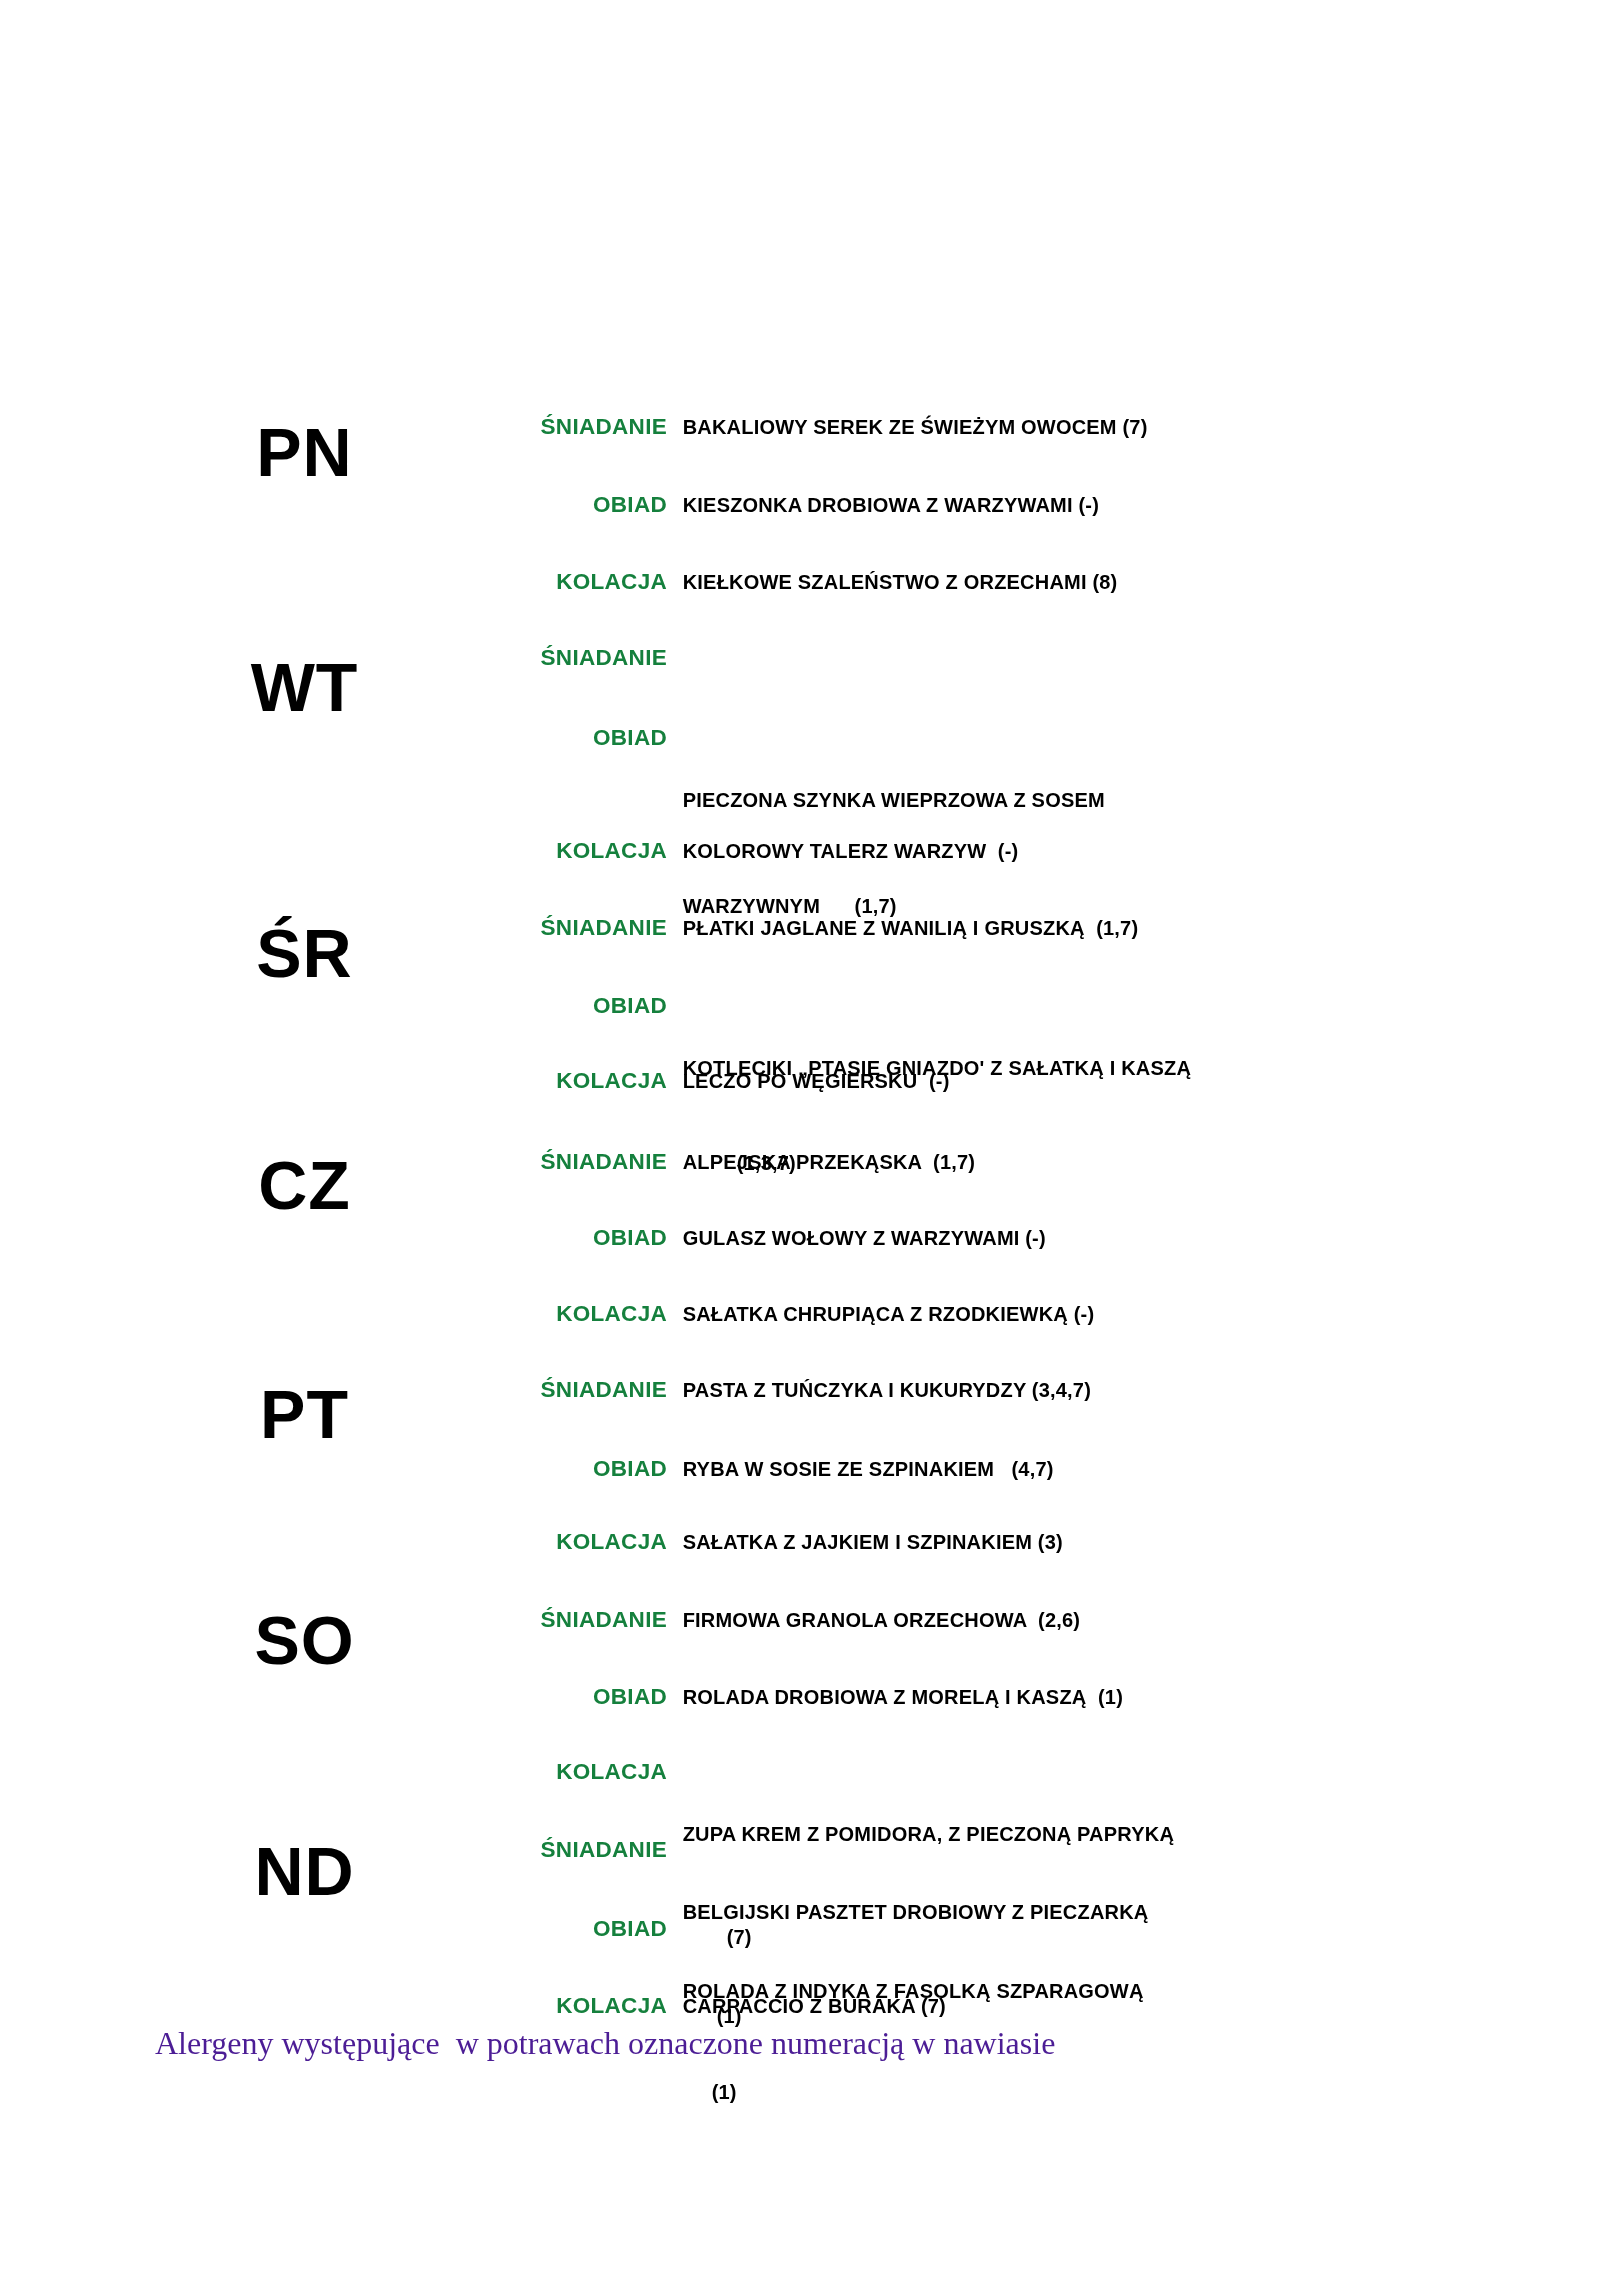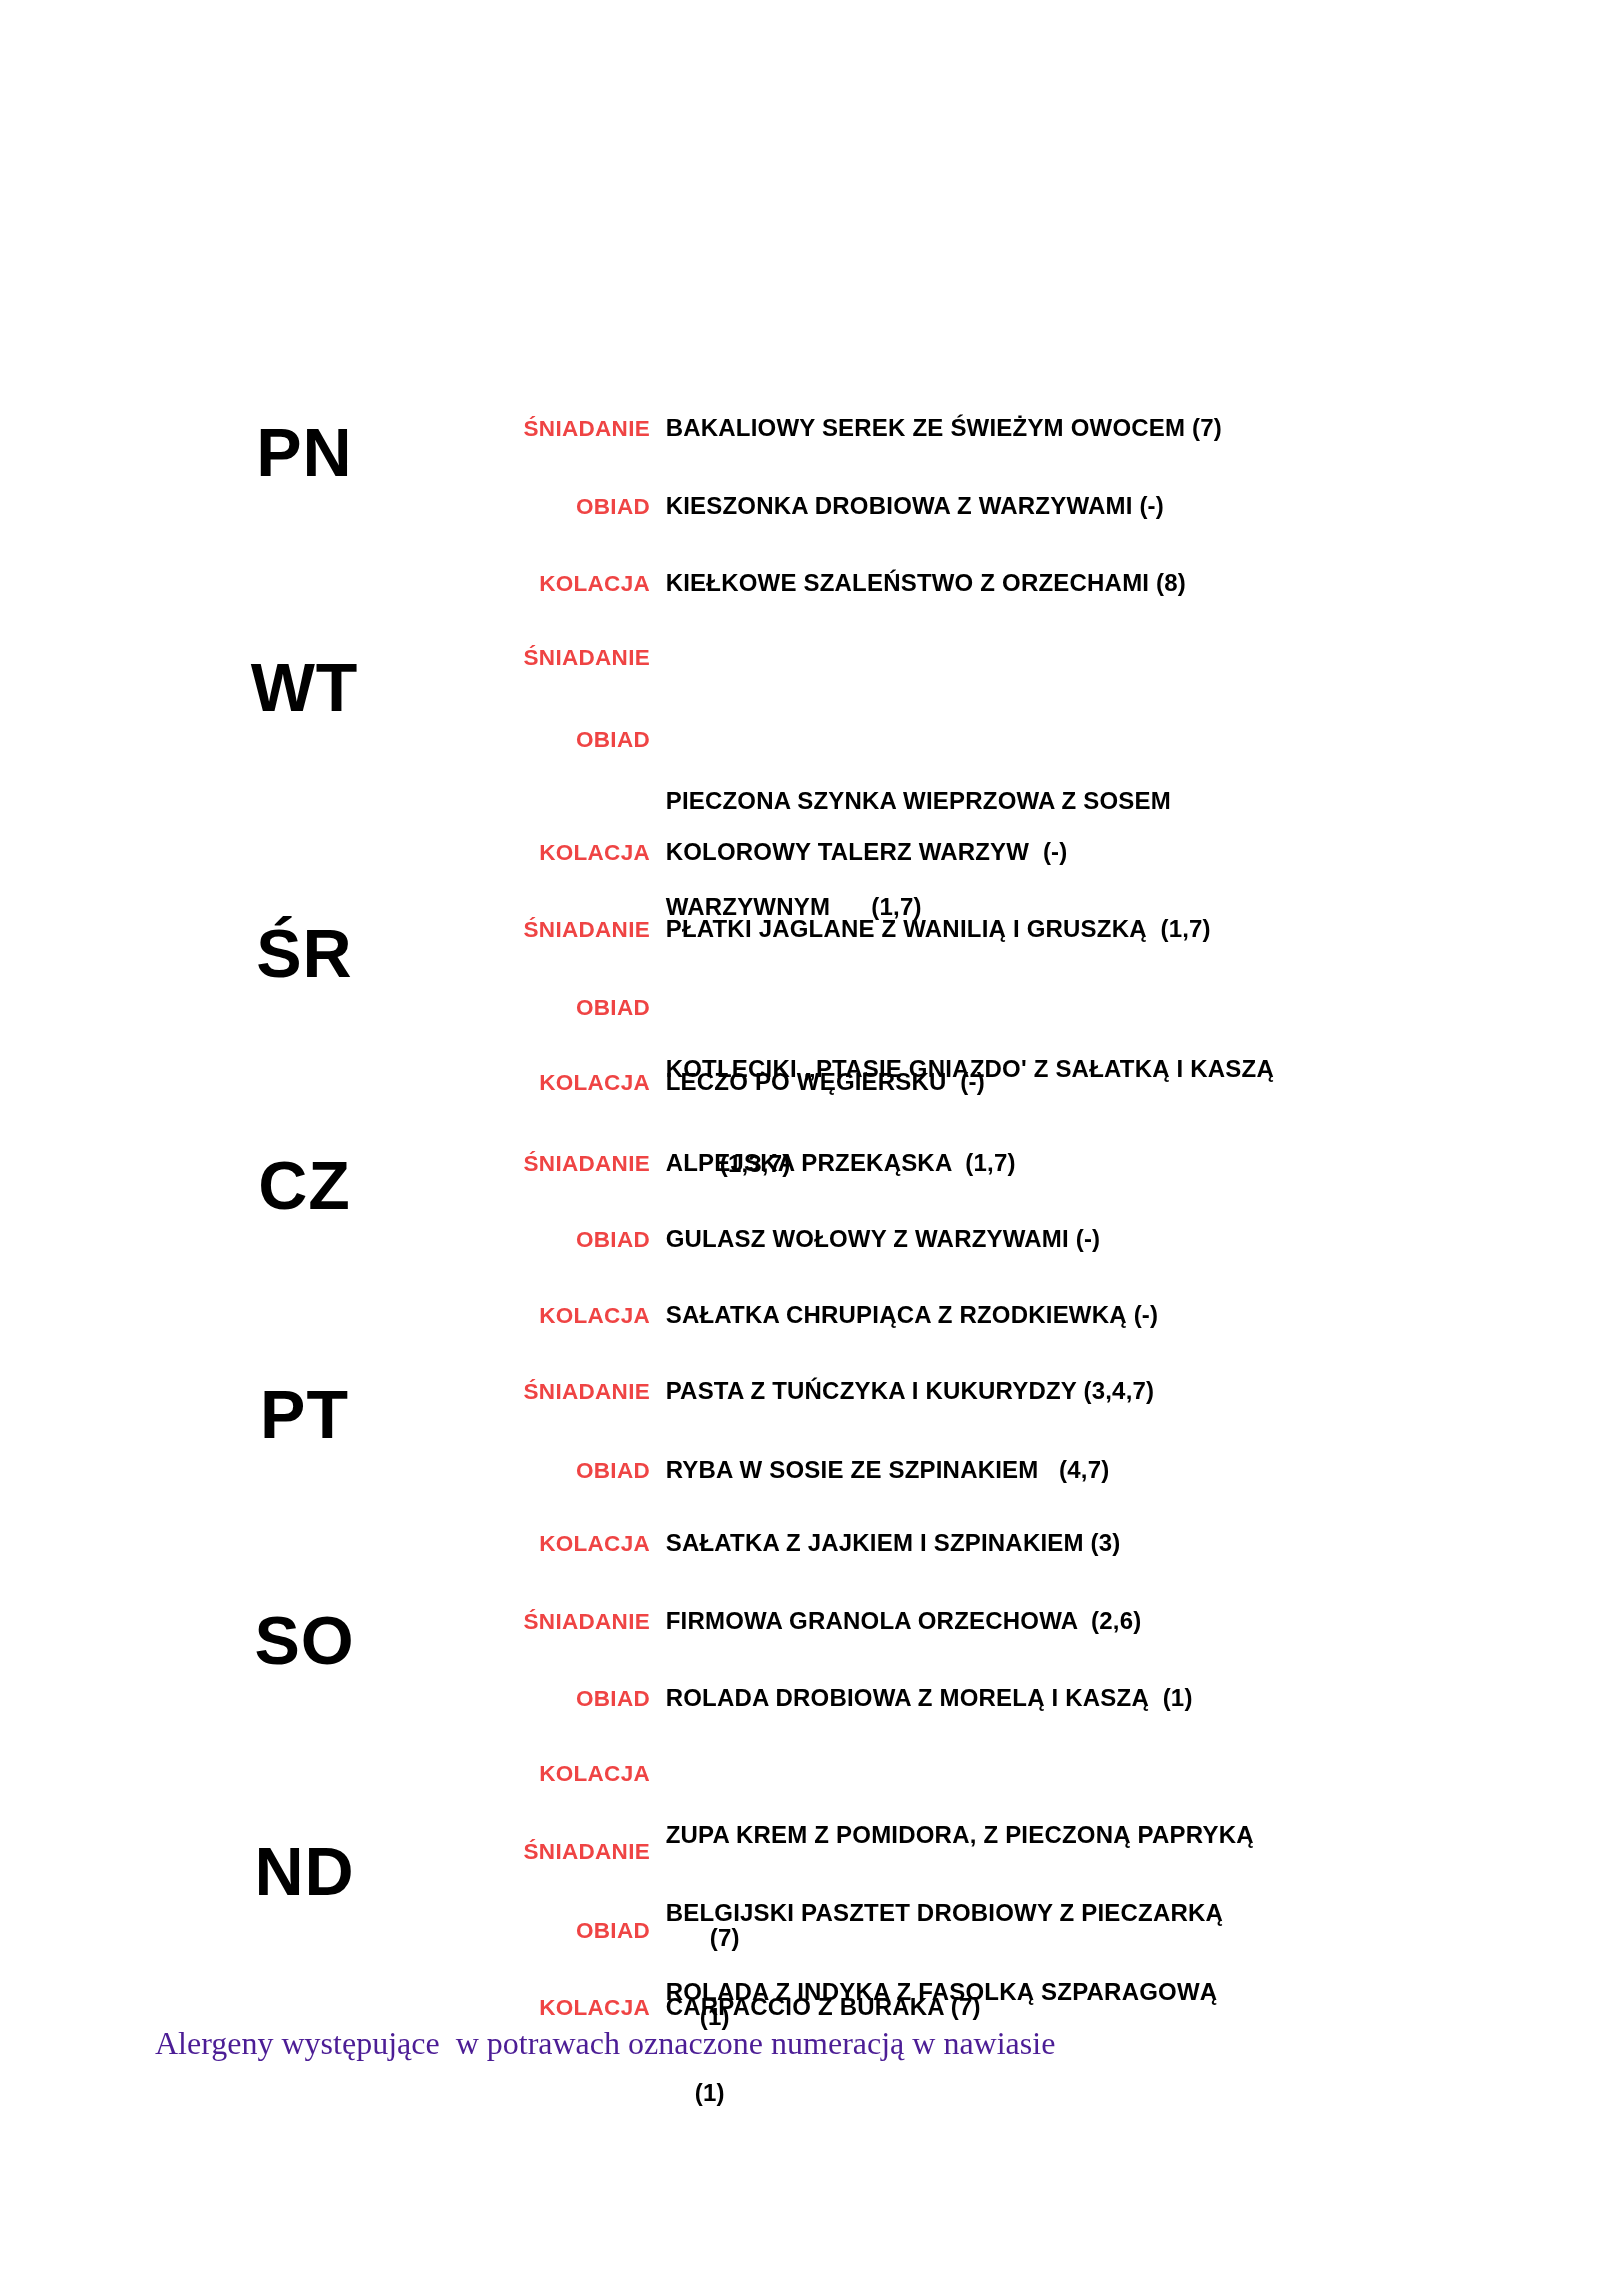--- a/index.html
+++ b/index.html
@@ -10,26 +10,27 @@
   .day {
     position:absolute; left:221px; width:167px; text-align:center;
     font-size:68px; font-weight:bold; color:#000; line-height:1; letter-spacing:1px;
   }
   .row {
     position:absolute; left:0; width:1621px;
     display:flex; align-items:baseline;
   }
   .mlabel {
     flex:0 0 650px; text-align:right;
-    font-size:22.5px; font-weight:bold; color:#ef4444; letter-spacing:0.3px;
+    font-size:22.5px; font-weight:bold; color:#15803d; letter-spacing:0.3px;
     white-space:pre;
+    padding-left:17px;
   }
   .dish {
     margin-left:15.7px;
-    font-size:24px; font-weight:bold; color:#000;
+    font-size:20px; font-weight:bold; color:#000;
     letter-spacing:0.2px; white-space:pre; line-height:31px;
   }
   .dline { }
   .cont13 { margin-top:12.7px; }
   .cont9  { margin-top:2px; }
   .cont10 { margin-top:9.8px; }
   .cont11 { margin-top:10.8px; }
   .cont8  { margin-top:7.8px; }
   .footer {
     position:absolute; left:155px; top:2025px;

